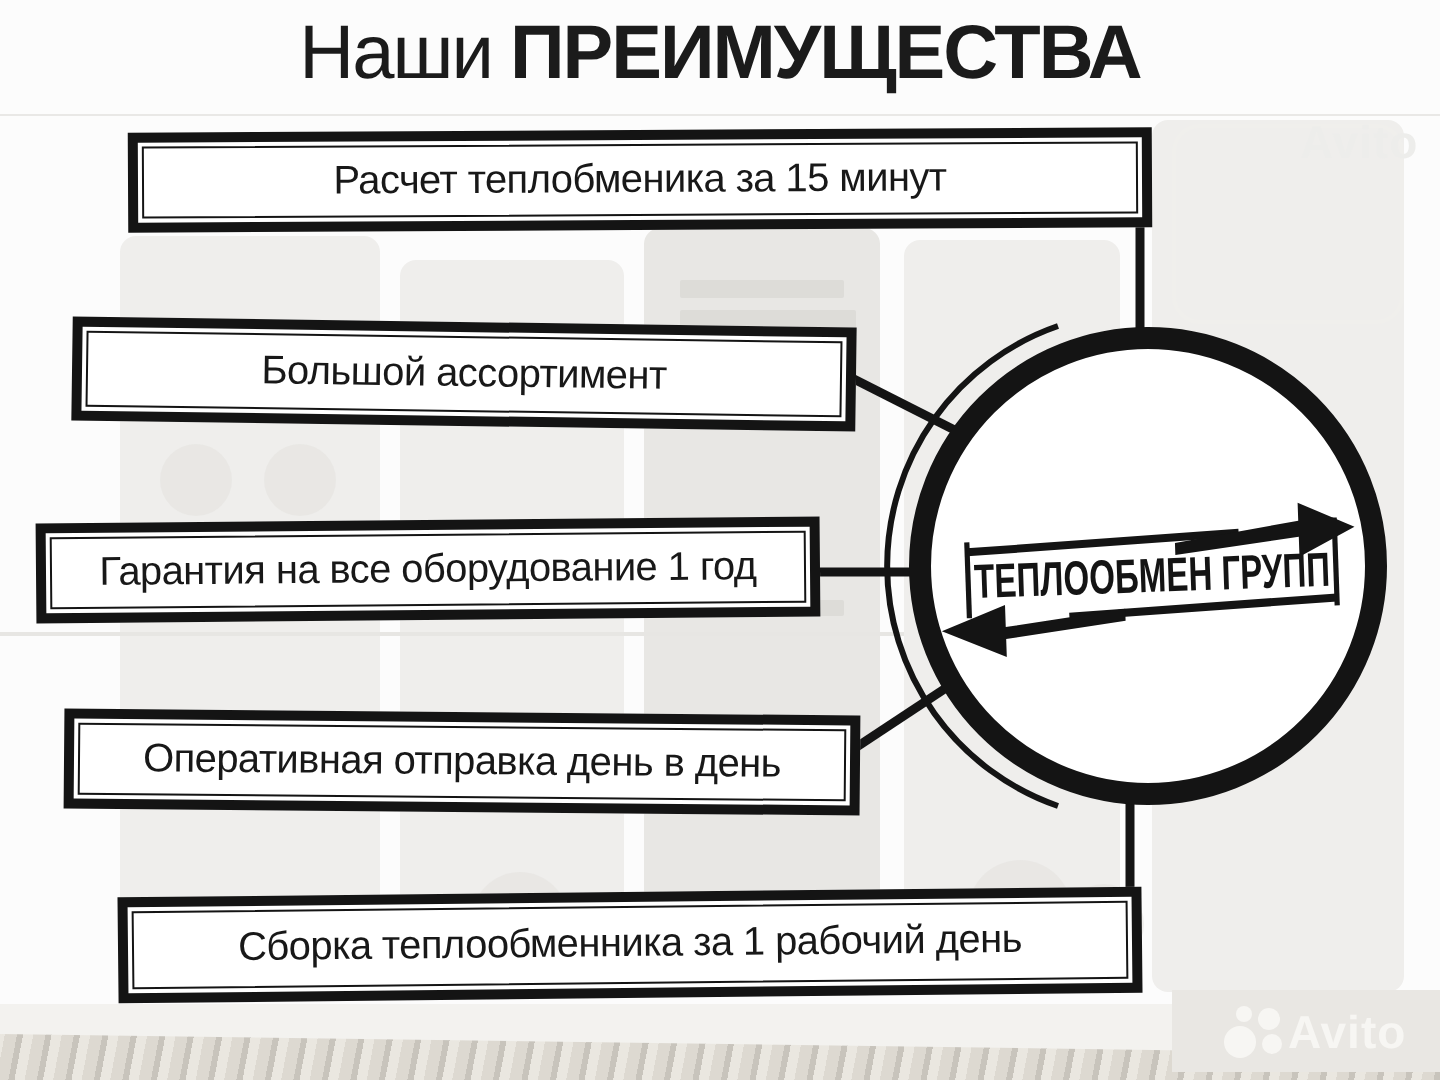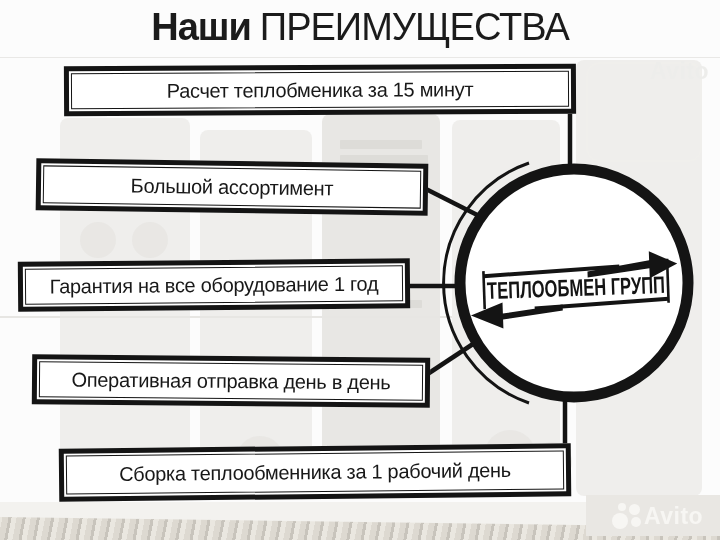--- a/index.html
+++ b/index.html
@@ -22,22 +22,22 @@
     position:absolute; left:-12px; top:522px; width:748px; height:28px;
     background:repeating-linear-gradient(100deg,#ddd9d1 0 6px,#c8c4bc 6px 9px,#eae7e0 9px 14px);
     transform:rotate(0.8deg);
   }
   .corner-patch{position:absolute; left:586px; top:495px; width:134px; height:41px; background:#e9e7e3;}
   
   .title{
     position:absolute; left:0; top:6px; width:720px; text-align:center;
     font-size:38px; color:#1b1b1b; letter-spacing:-1px; white-space:nowrap;
   }
-  .title .prefix{font-weight:700; margin-right:9px;}
-  .title .bold{font-weight:400;}
+  .title .prefix{font-weight:400; margin-right:9px;}
+  .title .bold{font-weight:700;}
   
   .advbox{
     position:absolute; box-sizing:border-box; background:#ffffff;
     border:5px solid #141414;
   }
   .advbox .inner{
     position:absolute; inset:2px; border:1.6px solid #141414;
     display:flex; align-items:center; justify-content:center;
     font-size:20px; color:#181818; letter-spacing:-0.3px; white-space:nowrap;
   }

